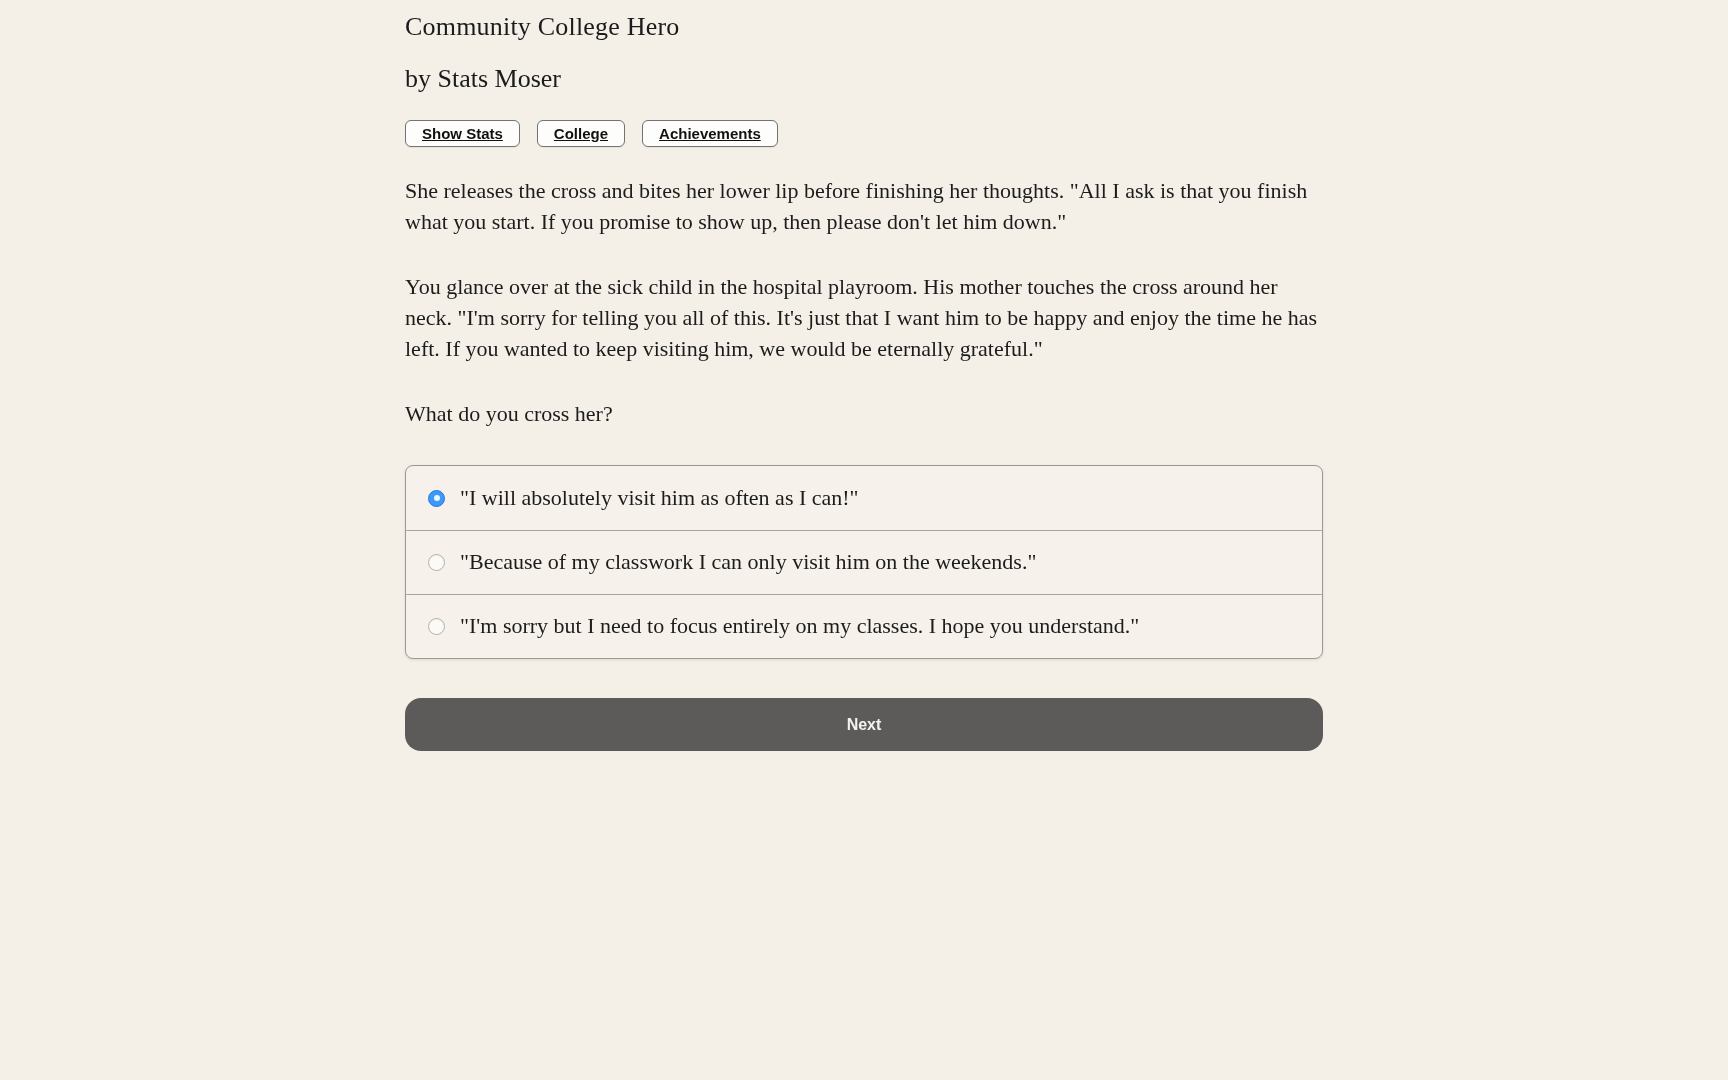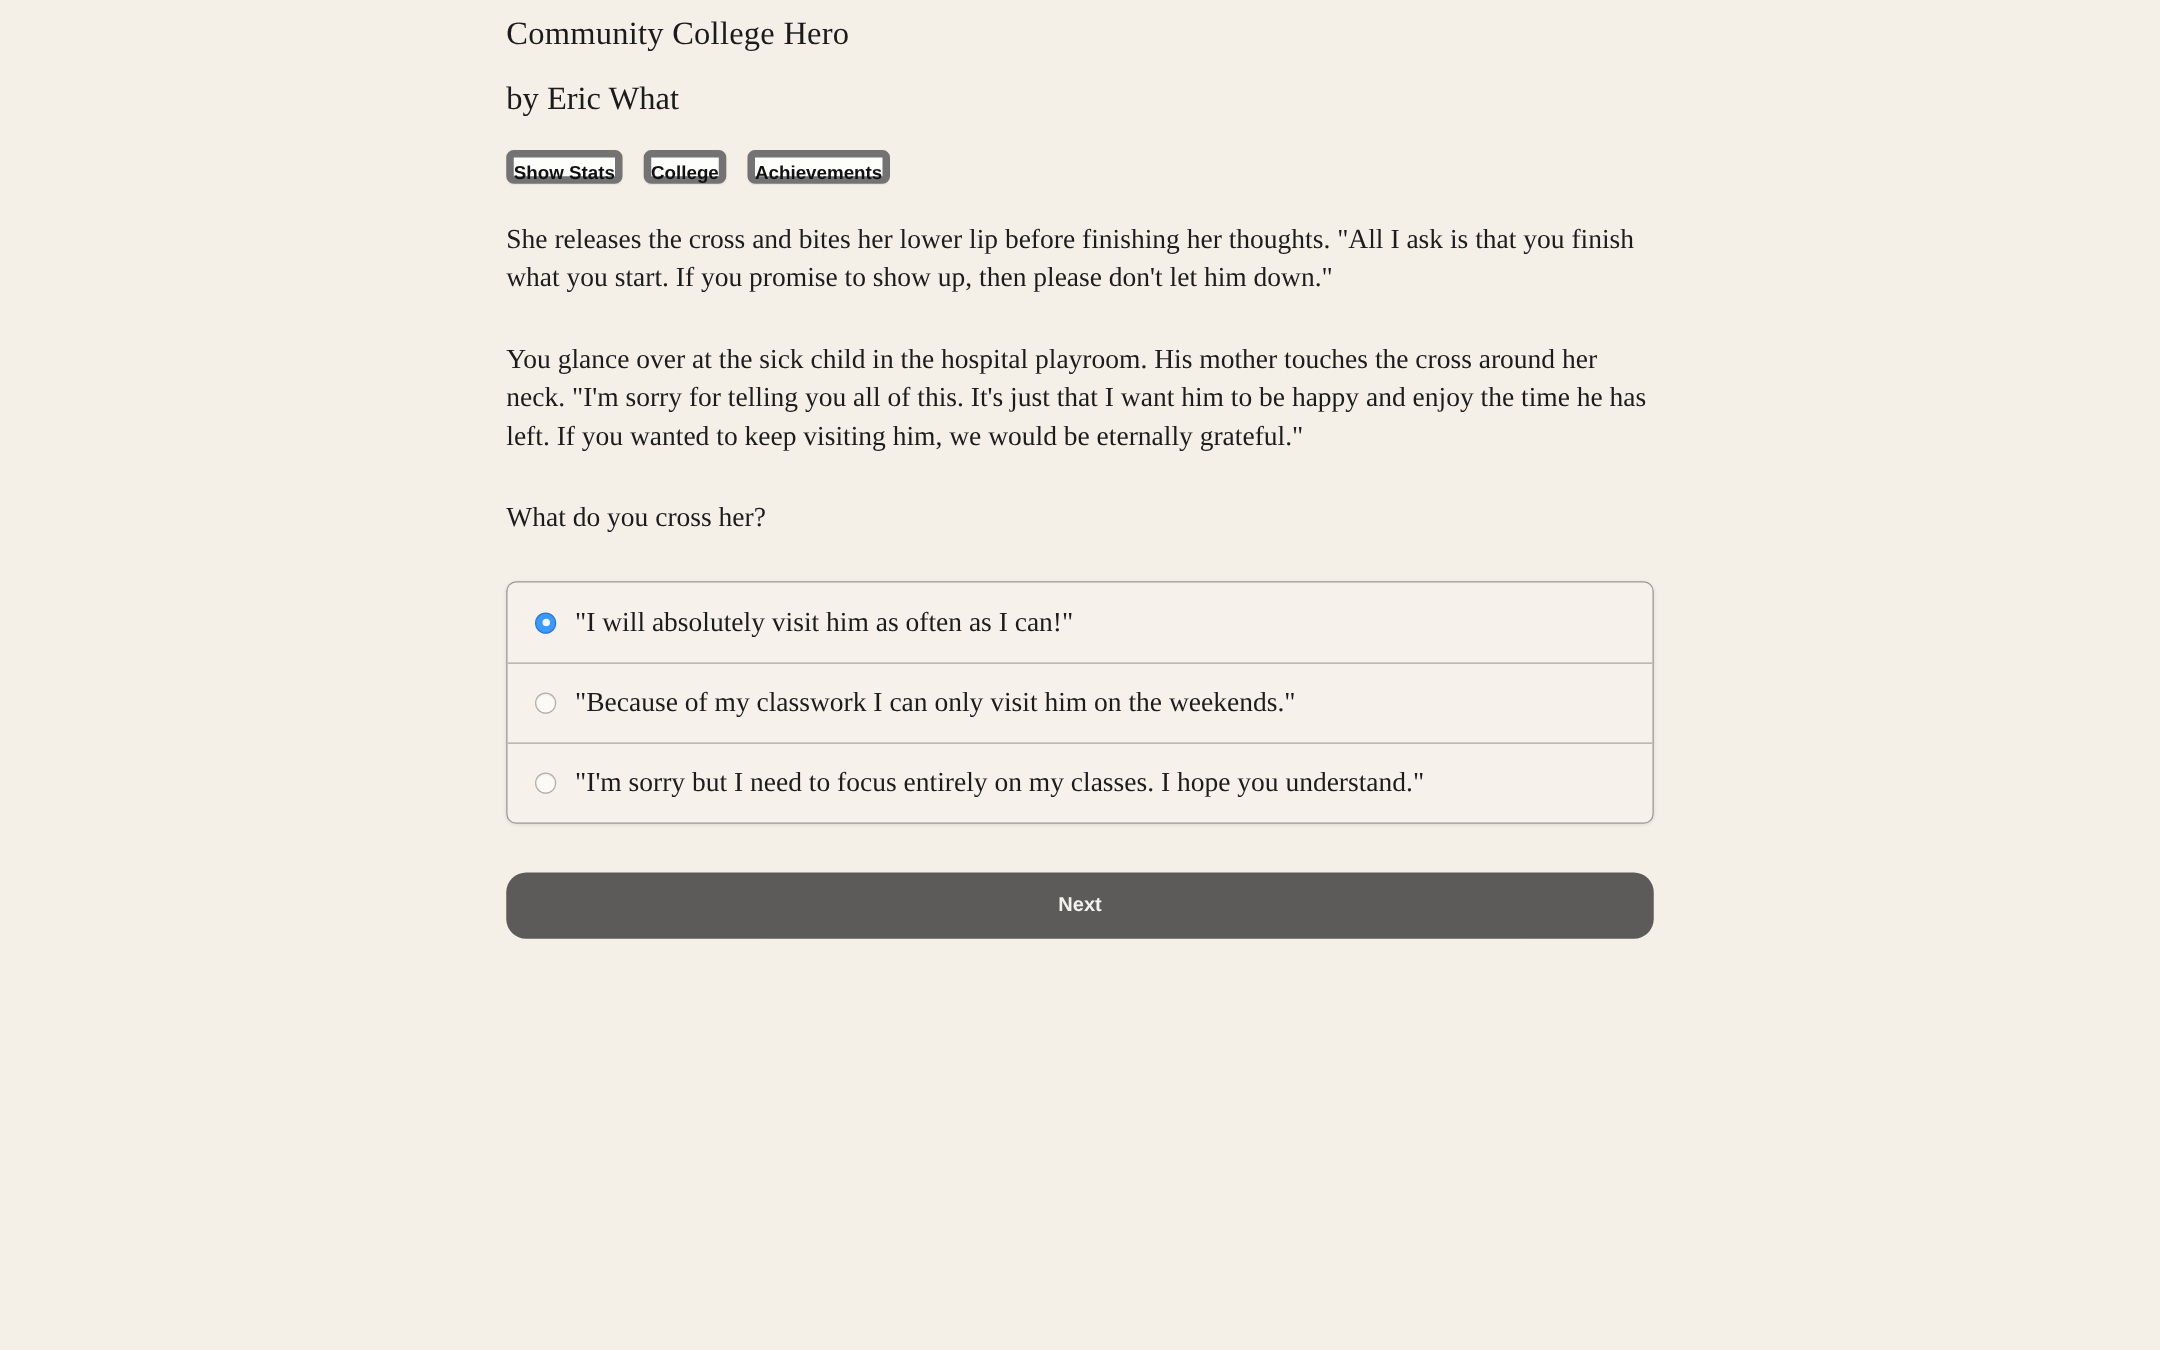--- a/index.html
+++ b/index.html
@@ -32,27 +32,28 @@
     display: flex;
     gap: 17px;
     align-items: center;
   }
   .tool-btn {
     font-family: "Liberation Sans", "DejaVu Sans", sans-serif;
     font-size: 15px;
     font-weight: 600;
     color: #111;
     background: #fdfdfc;
-    border: 6px solid #737373;
+    border: 1px solid #737373;
     border-radius: 6px;
-    padding: 4px 0;
+    padding: 4px 16px;
     height: 27px;
     line-height: 17px;
     cursor: pointer;
     box-shadow: 0 0.5px 1px rgba(0,0,0,0.06);
+    text-decoration: underline;
   }
   .story { margin-top: 28px; }
   .story p {
     font-size: 22px;
     line-height: 31px;
     margin-top: 34px;
     color: #1c1c1c;
   }
   .story p:first-child { margin-top: 0; }
   .question {
@@ -122,21 +123,21 @@
     text-align: center;
     cursor: pointer;
   }
 </style>
 </head>
 <body>
 
 <div class="container">
 
   <h1 class="game-title">Community College Hero</h1>
-  <div class="game-subtitle">by Eric What</div>
+  <div class="game-subtitle">by Stats Moser</div>
 
   <div class="toolbar">
     <button class="tool-btn">Show Stats</button>
     <button class="tool-btn">College</button>
     <button class="tool-btn">Achievements</button>
   </div>
 
   <div class="story">
     <p>She releases the cross and bites her lower lip before finishing her thoughts. "All I ask is that you finish what you start. If you promise to show up, then please don't let him down."</p>
     <p>You glance over at the sick child in the hospital playroom. His mother touches the cross around her neck. "I'm sorry for telling you all of this. It's just that I want him to be happy and enjoy the time he has left. If you wanted to keep visiting him, we would be eternally grateful."</p>

